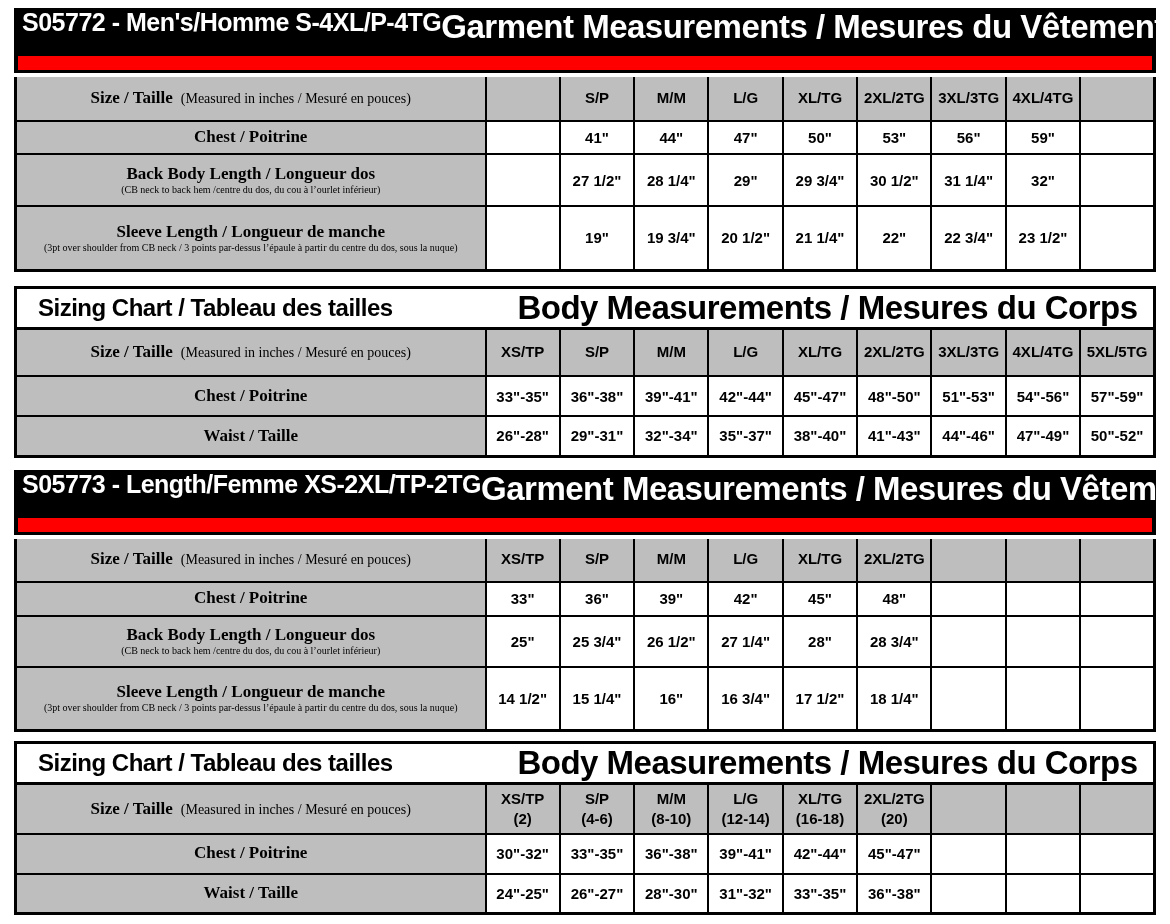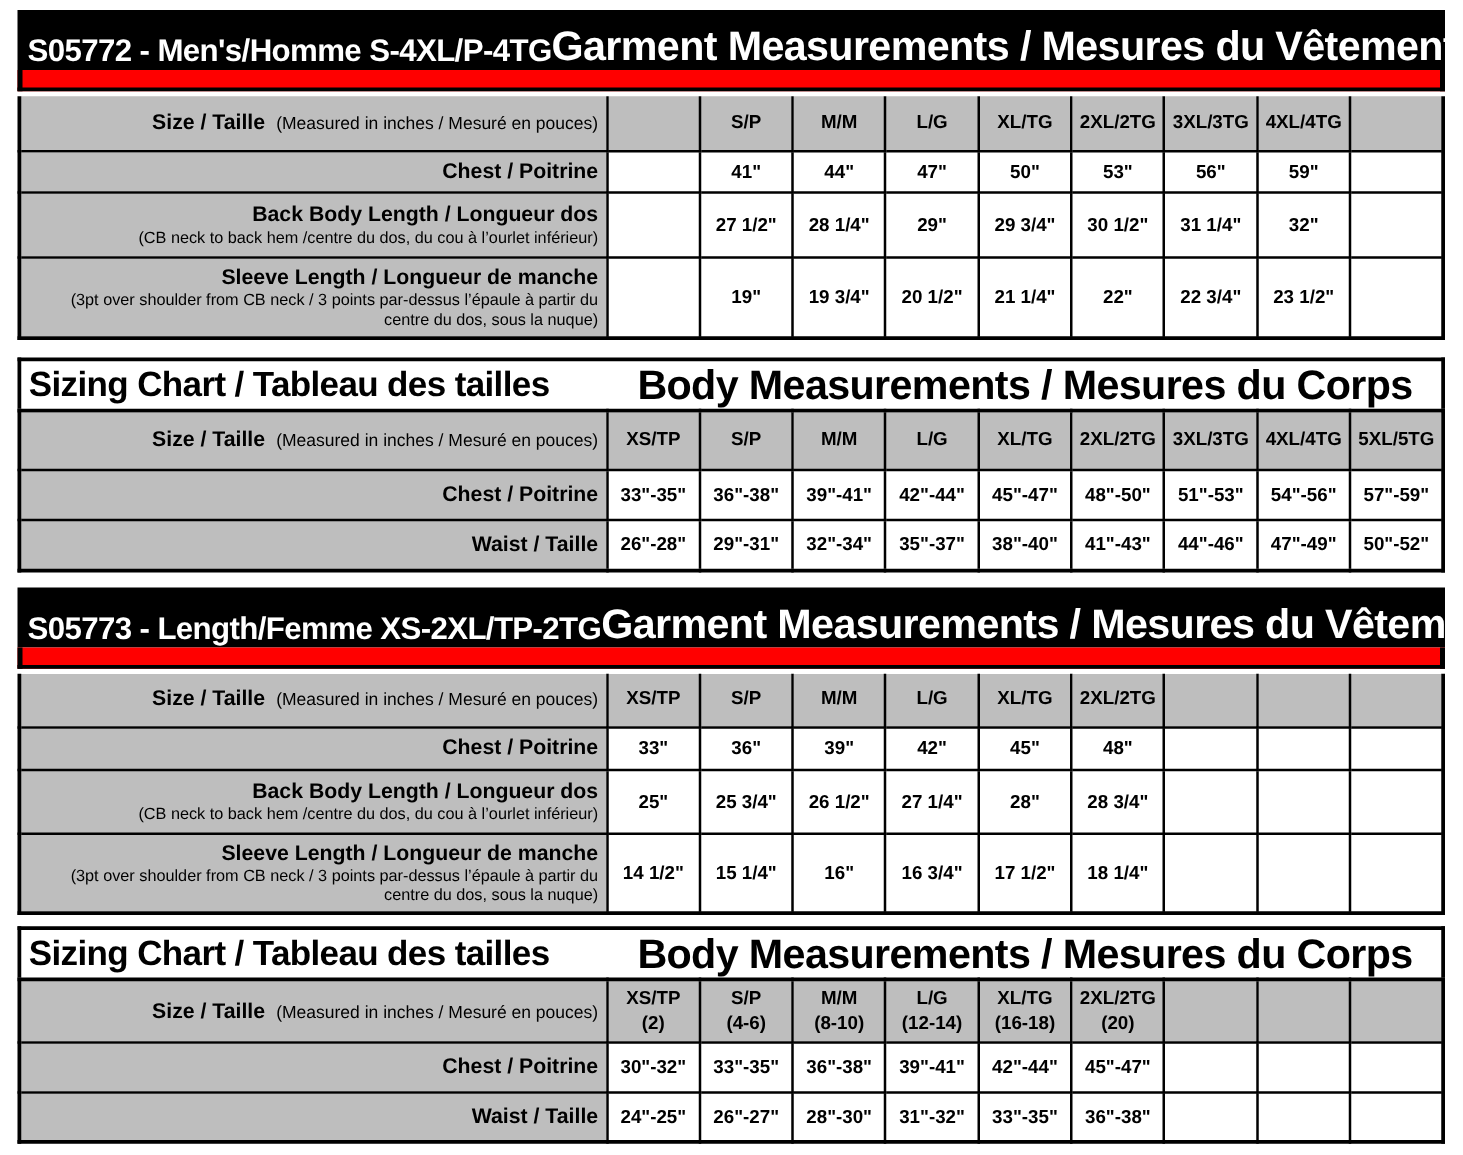--- a/index.html
+++ b/index.html
@@ -13,36 +13,36 @@
   }
   .page { padding: 8px 14px 0 14px; width: 1170px; }
 
   section.sheet { margin: 0; }
   #s0 { margin-bottom: 14px; }
   #s1 { margin-bottom: 12px; }
   #s2 { margin-bottom: 9px; }
 
   
   .bar-black {
-    display: flex; align-items: flex-end;
+    display: flex; align-items: flex-start;
     background: #000; color: #FFF;
     height: 48px; width: 1142px;
   }
   .bar-white {
     display: flex; align-items: center;
     background: #FFF; color: #000;
     height: 41px; width: 1142px;
     border: 3px solid #000; border-bottom: 0;
   }
   .title-left {
     width: 470px; padding-left: 8px;
     font-weight: bold; font-size: 25px; letter-spacing: -0.5px;
     white-space: nowrap;
   }
-  .bar-white .title-left { font-size: 28px; padding-left: 6px; }
+  .bar-white .title-left { font-size: 24px; padding-left: 6px; margin-left: 15px; }
   .title-right {
     flex: 1; text-align: center;
     font-weight: bold; font-size: 33px; letter-spacing: -0.5px;
     white-space: nowrap;
   }
   .bar-red {
     height: 17px; width: 1142px;
     border: 0 solid #000;
     border-left-width: 4px; border-right-width: 4px; border-bottom-width: 3px;
     margin-bottom: 4px;
@@ -55,36 +55,37 @@
     border: 3px solid #000;
     empty-cells: show;
   }
   table.grid.no-top { border-top: 0; }
   table.grid.no-top tr:first-child > td { border-top: 0; }
   td { border: 2px solid #000; padding: 0; overflow: hidden; }
   td.label {
     background: #BEBEBE;
     padding: 2px 6px;
     vertical-align: middle;
-    text-align: right;
+    text-align: center;
+    font-family: Liberation Serif, serif;
   }
   td.head {
     background: #BEBEBE;
     font-weight: bold; font-size: 15px;
     text-align: center; vertical-align: middle;
     white-space: pre-line; line-height: 1.35;
   }
   td.val {
     background: #FFF;
     font-weight: bold; font-size: 15px;
     text-align: center; vertical-align: middle;
   }
   .lbl-main { font-weight: bold; font-size: 17px; line-height: 1.18; }
   span.lbl-main { display: inline; }
-  .note { font-weight: normal; font-size: 13px; line-height: 1.18; }
+  .note { font-weight: normal; font-size: 10px; line-height: 1.18; }
   .size-note { font-weight: normal; font-size: 14px; }
 
   
   #t0 tr:nth-child(1){height:44px} #t0 tr:nth-child(2){height:33px}
   #t0 tr:nth-child(3){height:52px} #t0 tr:nth-child(4){height:64px}
   #t1 tr:nth-child(1){height:48px} #t1 tr:nth-child(2){height:40px} #t1 tr:nth-child(3){height:40px}
   #t2 tr:nth-child(1){height:43px} #t2 tr:nth-child(2){height:34px}
   #t2 tr:nth-child(3){height:51px} #t2 tr:nth-child(4){height:64px}
   #t3 tr:nth-child(1){height:50px} #t3 tr:nth-child(2){height:40px} #t3 tr:nth-child(3){height:40px}
 </style>

